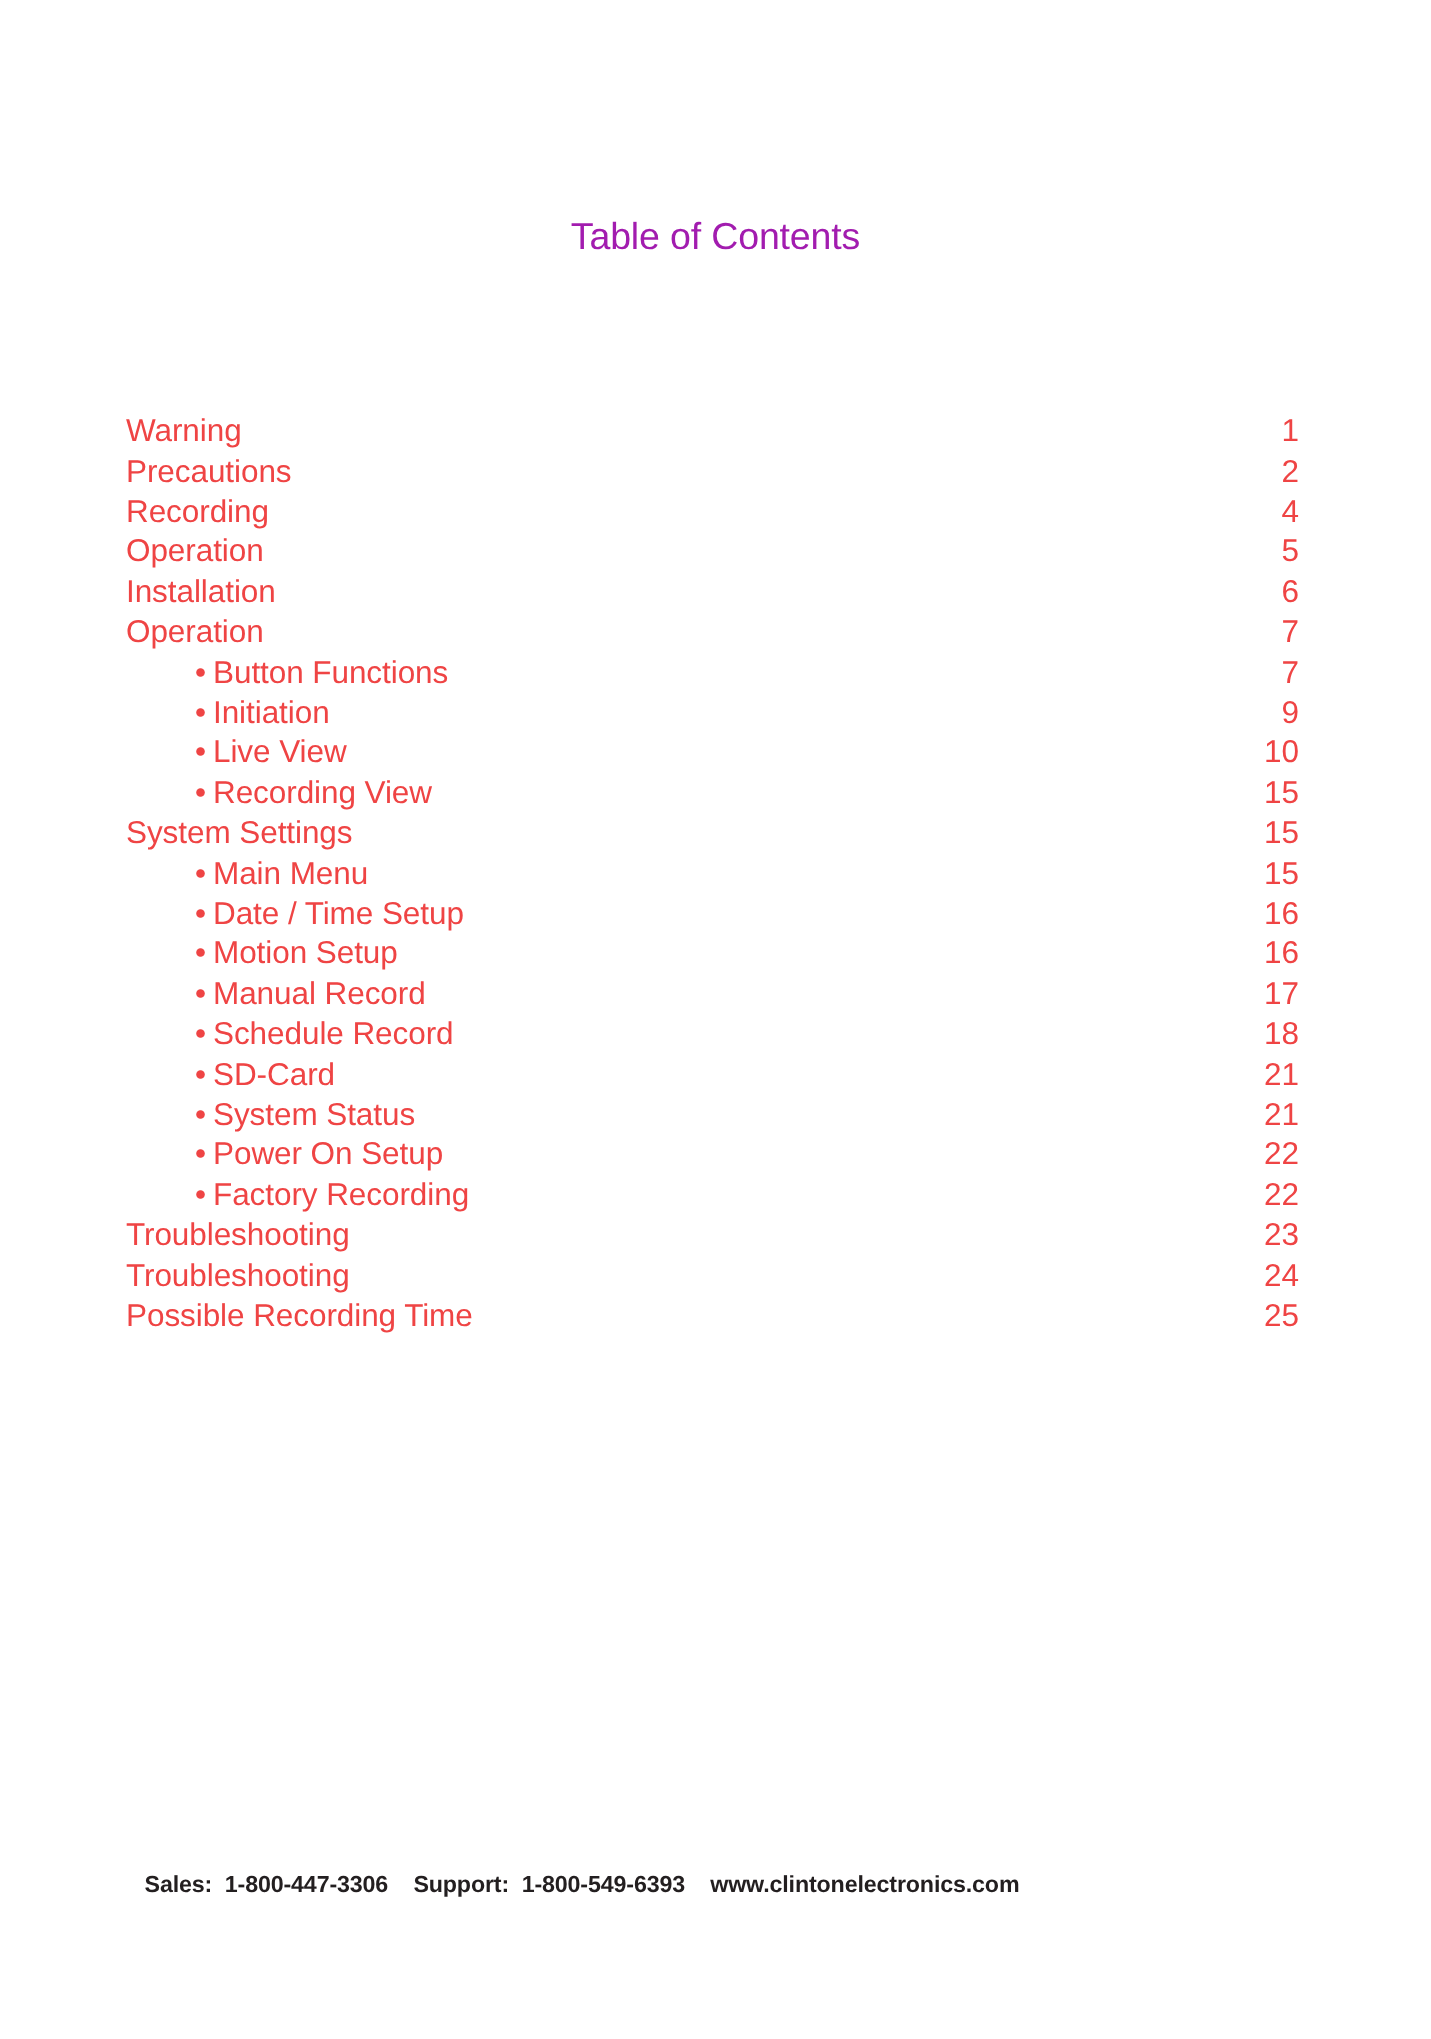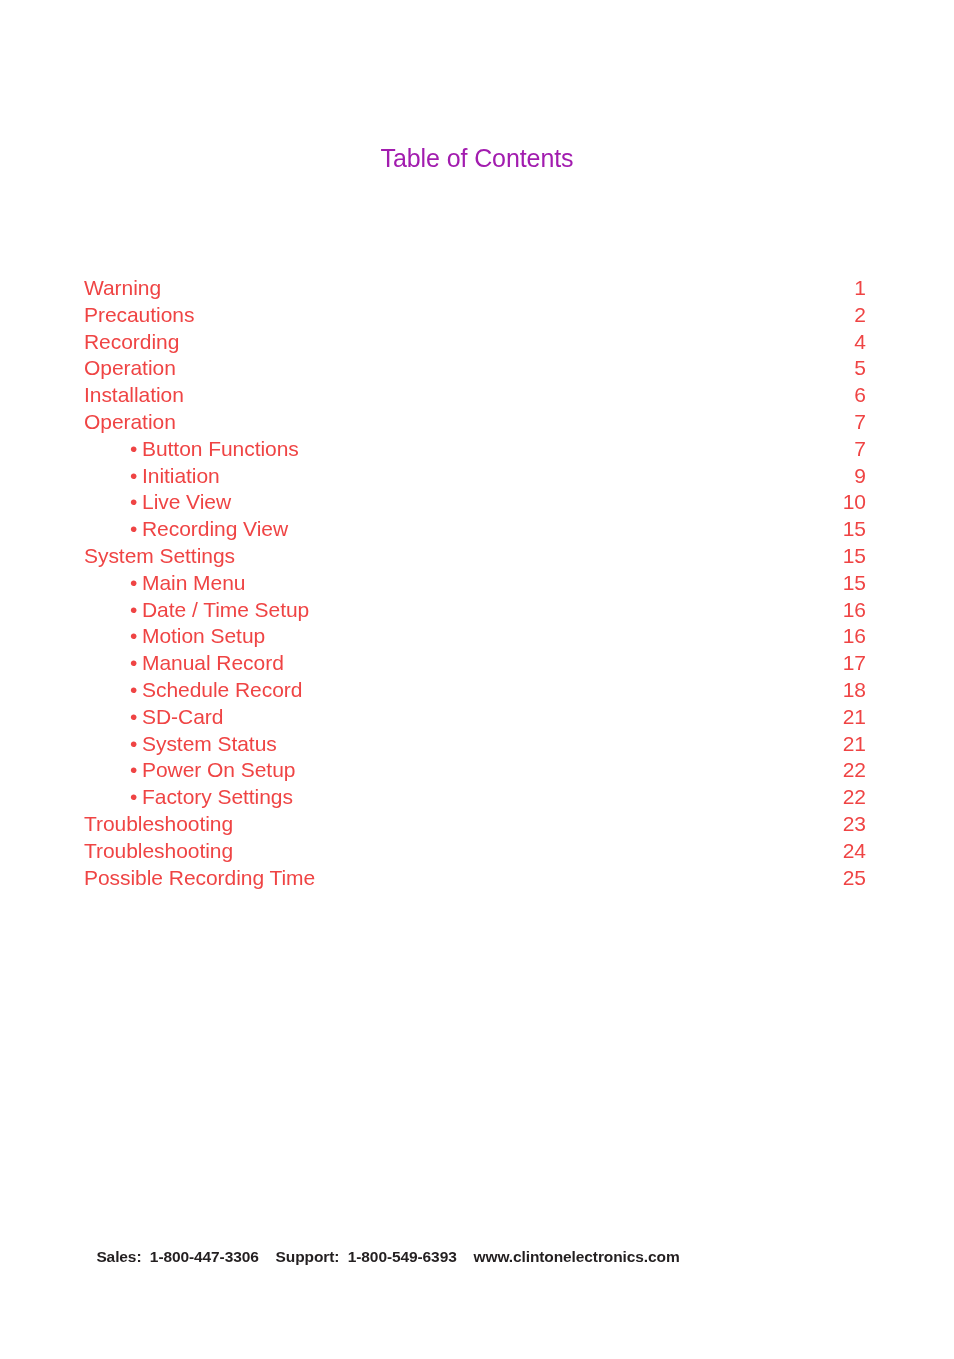--- a/index.html
+++ b/index.html
@@ -175,21 +175,21 @@
         <span class="label"><span class="bullet">•</span><span>System Status</span></span>
         <span class="filler"></span>
         <span class="pageno">21</span>
       </div>
       <div class="toc-row sub">
         <span class="label"><span class="bullet">•</span><span>Power On Setup</span></span>
         <span class="filler"></span>
         <span class="pageno">22</span>
       </div>
       <div class="toc-row sub">
-        <span class="label"><span class="bullet">•</span><span>Factory Settings</span></span>
+        <span class="label"><span class="bullet">•</span><span>Factory Recording</span></span>
         <span class="filler"></span>
         <span class="pageno">22</span>
       </div>
       <div class="toc-row">
         <span class="label">Troubleshooting</span>
         <span class="filler"></span>
         <span class="pageno">23</span>
       </div>
       <div class="toc-row">
         <span class="label">Troubleshooting</span>

